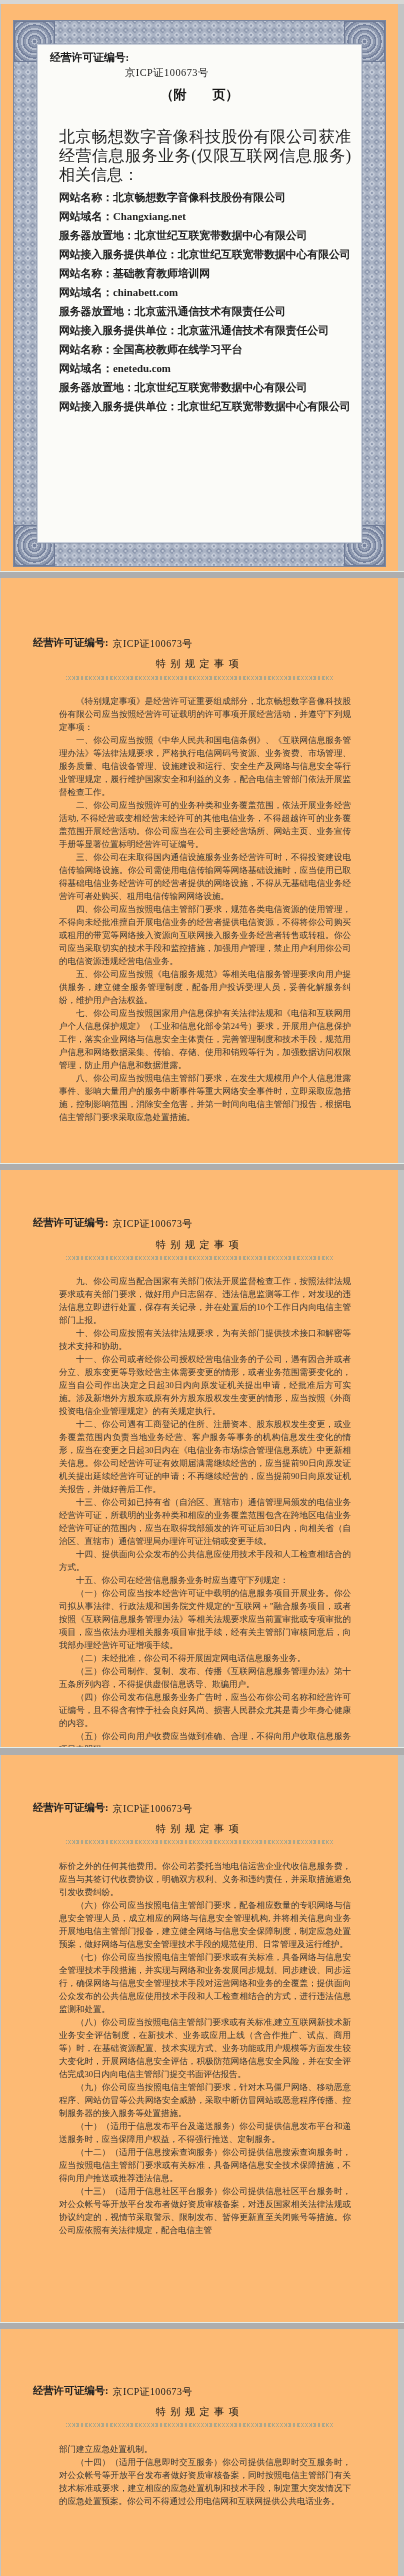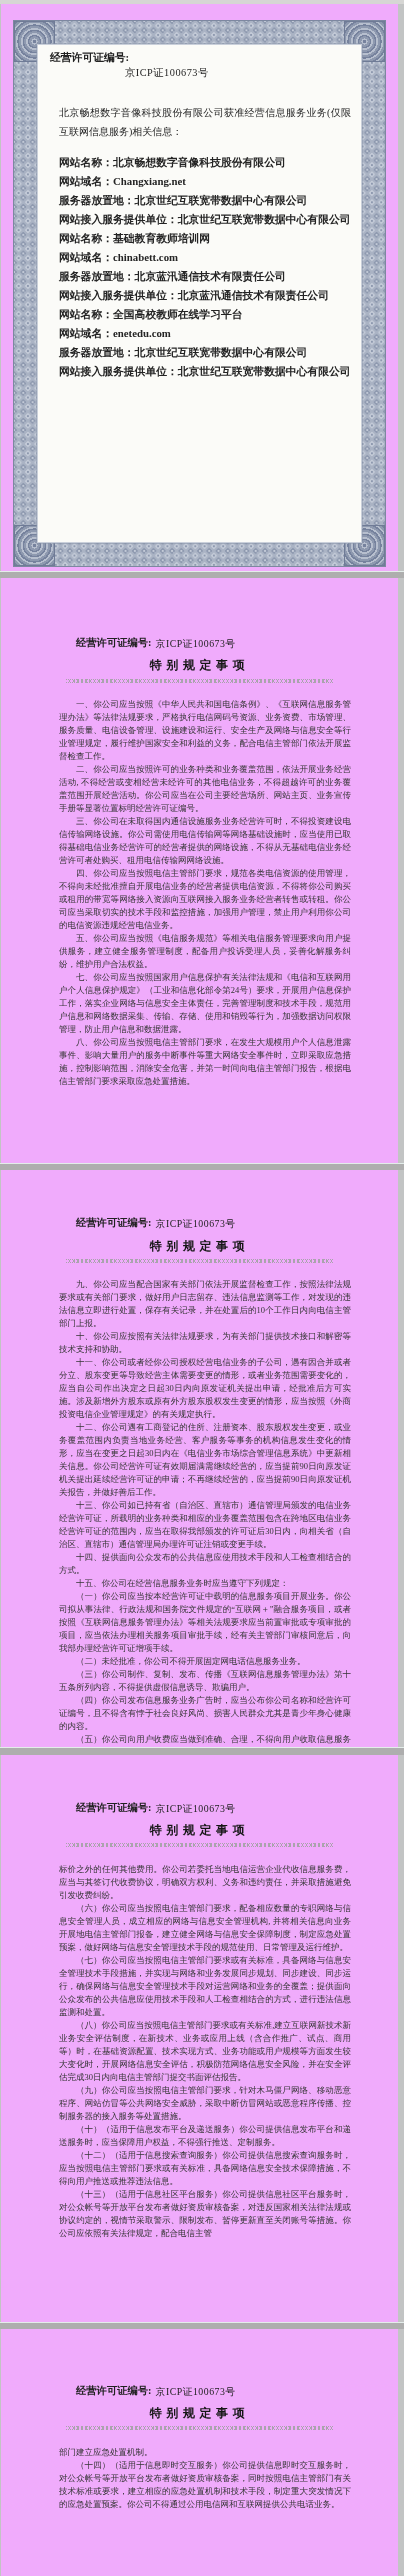--- a/index.html
+++ b/index.html
@@ -9,21 +9,21 @@
     font-family:"Liberation Serif","DejaVu Serif",serif;
     color:#2b2b2b;
     -webkit-font-smoothing:antialiased;
   }
   .top-strip{height:4.1px;background:#d6d6d4;}
   .gap{height:7.2px;background:#aeaeae;border-top:1.5px solid #e3edea;box-sizing:border-box;}
   .page{
     position:relative;
     width:397px;
     margin-left:1px;
-    background:#f0abfc;
+    background:#fdba74;
     overflow:hidden;
   }
   
   .p1{height:567px;}
   .frame{
     position:absolute;top:15.5px;left:12.4px;right:12.4px;bottom:4.1px;
     border:0.5px solid #7d88a0;
     background-color:#aab3c4;
     background-image:repeating-radial-gradient(circle at 4.6px 4.6px,#8e99af 0 1px,#c3cad7 1px 2.6px,#aab3c4 2.6px 4.6px);
     background-size:9.3px 9.3px;
@@ -41,30 +41,30 @@
   .corner.bl{bottom:0;left:0;} .corner.br{bottom:0;right:0;}
   .cert-content{position:relative;z-index:2;padding-top:47px;}
   .cert-head{margin-left:49px;font-size:10.8px;font-weight:bold;color:#222;}
   .cert-no{margin:1px 0 0 124px;font-size:10.3px;letter-spacing:0.5px;color:#1e1e1e;}
   .cert-title{
     margin:12.4px 0 0;text-align:center;font-size:14px;font-weight:bold;
     letter-spacing:1px;color:#161616;
   }
   .cert-subtitle{margin-top:6.2px;text-align:center;font-size:13px;font-weight:bold;color:#161616;}
   .cert-intro{
-    margin:23px 0 12px 58px;width:292px;font-size:10px;line-height:19px;
+    margin:23px 0 4px 58px;width:292px;font-size:16px;line-height:19px;
     text-align:justify;color:#242424;
   }
   .info-list{margin:0 0 0 58px;width:292px;font-weight:bold;}
   .entry{font-size:10.8px;line-height:19px;text-align:justify;color:#242424;}
   
-  .sp .head{margin-left:75px;font-size:10.3px;font-weight:bold;color:#222;}
+  .sp .head{margin-left:32px;font-size:10.3px;font-weight:bold;color:#222;}
   .sp .head .no{font-weight:normal;font-size:9.8px;letter-spacing:0.5px;position:relative;top:1px;margin-left:4.1px;}
   .sp-title{
-    margin:7.2px 0 0;text-align:center;font-size:12px;font-weight:bold;
+    margin:7.2px 0 0;text-align:center;font-size:10px;font-weight:normal;
     letter-spacing:4.6px;color:#161616;
   }
   .wavy{
     width:268px;height:4.1px;margin:4.1px auto 0;opacity:.75;
     background:
       repeating-linear-gradient(120deg,#93a193 0 1px,transparent 1px 3.6px),
       repeating-linear-gradient(60deg,#93a193 0 1px,transparent 1px 3.6px);
   }
   .body-block{margin:15.5px 0 0 58px;width:292px;}
   .para{
@@ -89,20 +89,21 @@
 <section class="page p1">
   <div class="frame">
     <div class="corner tl"></div>
     <div class="corner tr"></div>
     <div class="corner bl"></div>
     <div class="corner br"></div>
   </div>
   <div class="cert-content">
     <div class="cert-head">经营许可证编号:</div>
     <div class="cert-no">京ICP证100673号</div>
+    <div class="cert-subtitle">（附　　页）</div>
     <p class="cert-intro">北京畅想数字音像科技股份有限公司获准经营信息服务业务(仅限互联网信息服务)相关信息：</p>
     <div class="info-list">
         <div class="entry"><span>网站名称：</span><span>北京畅想数字音像科技股份有限公司</span></div>
         <div class="entry"><span>网站域名：</span><span>Changxiang.net</span></div>
         <div class="entry"><span>服务器放置地：</span><span>北京世纪互联宽带数据中心有限公司</span></div>
         <div class="entry"><span>网站接入服务提供单位：</span><span>北京世纪互联宽带数据中心有限公司</span></div>
         <div class="entry"><span>网站名称：</span><span>基础教育教师培训网</span></div>
         <div class="entry"><span>网站域名：</span><span>chinabett.com</span></div>
         <div class="entry"><span>服务器放置地：</span><span>北京蓝汛通信技术有限责任公司</span></div>
         <div class="entry"><span>网站接入服务提供单位：</span><span>北京蓝汛通信技术有限责任公司</span></div>
@@ -116,20 +117,21 @@
 
 <div class="gap"></div>
 
 <section class="page sp sp2">
   <div class="head">
     <span>经营许可证编号:</span><span class="no">京ICP证100673号</span>
   </div>
   <h2 class="sp-title">特别规定事项</h2>
   <div class="wavy"></div>
   <div class="body-block">
+      <p class="para ind">《特别规定事项》是经营许可证重要组成部分，北京畅想数字音像科技股份有限公司应当按照经营许可证载明的许可事项开展经营活动，并遵守下列规定事项：</p>
       <p class="para ind">一、你公司应当按照《中华人民共和国电信条例》、《互联网信息服务管理办法》等法律法规要求，严格执行电信网码号资源、业务资费、市场管理、服务质量、电信设备管理、设施建设和运行、安全生产及网络与信息安全等行业管理规定，履行维护国家安全和利益的义务，配合电信主管部门依法开展监督检查工作。</p>
       <p class="para ind">二、你公司应当按照许可的业务种类和业务覆盖范围，依法开展业务经营活动, 不得经营或变相经营未经许可的其他电信业务，不得超越许可的业务覆盖范围开展经营活动。你公司应当在公司主要经营场所、网站主页、业务宣传手册等显著位置标明经营许可证编号。</p>
       <p class="para ind">三、你公司在未取得国内通信设施服务业务经营许可时，不得投资建设电信传输网络设施。你公司需使用电信传输网等网络基础设施时，应当使用已取得基础电信业务经营许可的经营者提供的网络设施，不得从无基础电信业务经营许可者处购买、租用电信传输网网络设施。</p>
       <p class="para ind">四、你公司应当按照电信主管部门要求，规范各类电信资源的使用管理，不得向未经批准擅自开展电信业务的经营者提供电信资源，不得将你公司购买或租用的带宽等网络接入资源向互联网接入服务业务经营者转售或转租。你公司应当采取切实的技术手段和监控措施，加强用户管理，禁止用户利用你公司的电信资源违规经营电信业务。</p>
       <p class="para ind">五、你公司应当按照《电信服务规范》等相关电信服务管理要求向用户提供服务，建立健全服务管理制度，配备用户投诉受理人员，妥善化解服务纠纷，维护用户合法权益。</p>
       <p class="para ind">七、你公司应当按照国家用户信息保护有关法律法规和《电信和互联网用户个人信息保护规定》（工业和信息化部令第24号）要求，开展用户信息保护工作，落实企业网络与信息安全主体责任，完善管理制度和技术手段，规范用户信息和网络数据采集、传输、存储、使用和销毁等行为，加强数据访问权限管理，防止用户信息和数据泄露。</p>
       <p class="para ind">八、你公司应当按照电信主管部门要求，在发生大规模用户个人信息泄露事件、影响大量用户的服务中断事件等重大网络安全事件时，立即采取应急措施，控制影响范围，消除安全危害，并第一时间向电信主管部门报告，根据电信主管部门要求采取应急处置措施。</p>
     </div>
   <div class="footer">1/4</div>
 </section>

